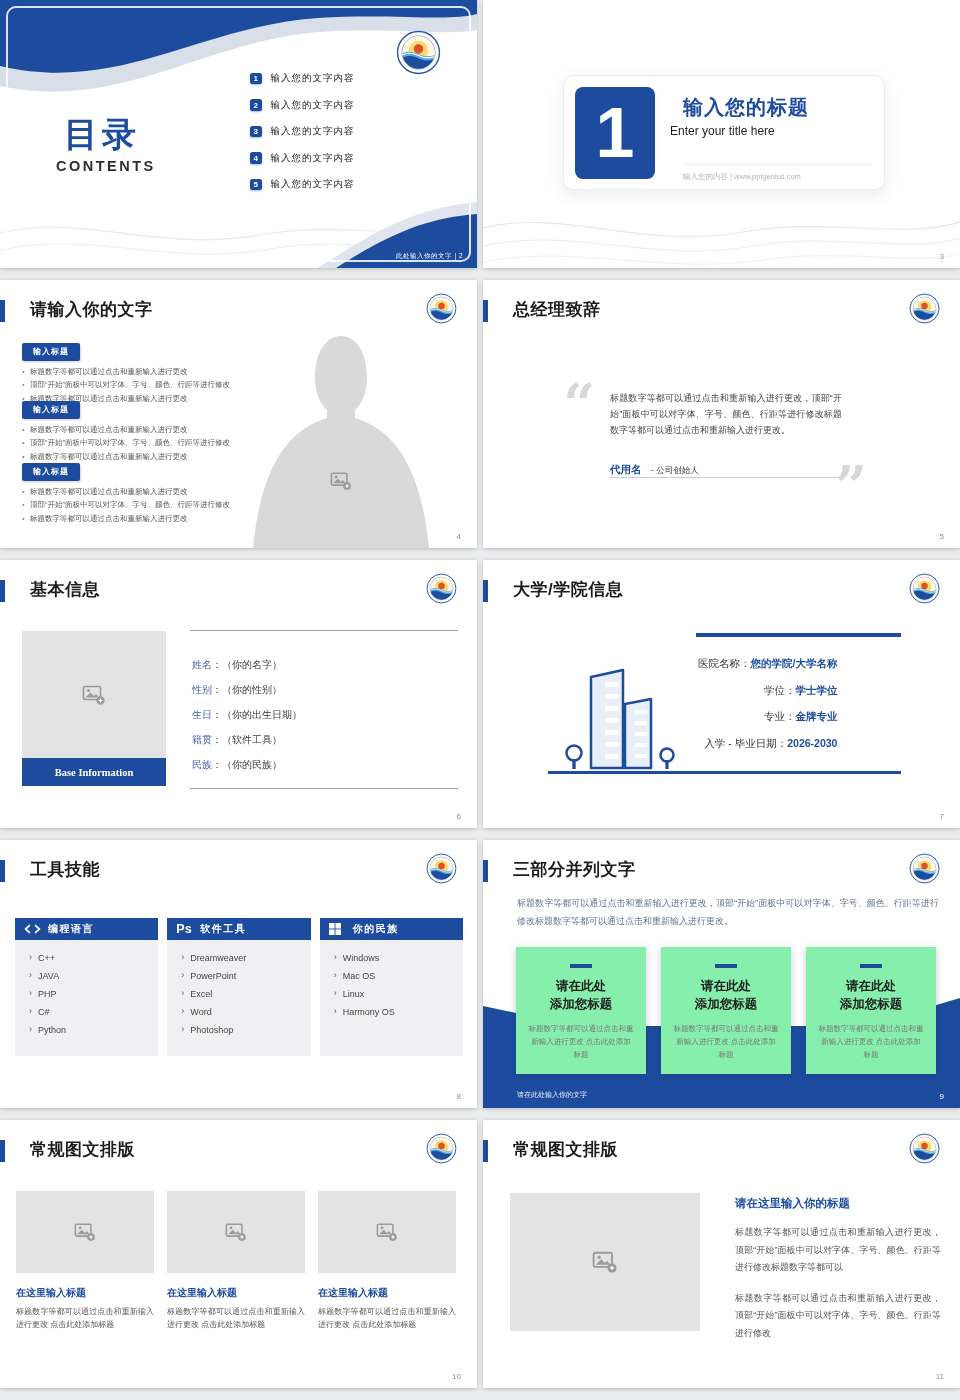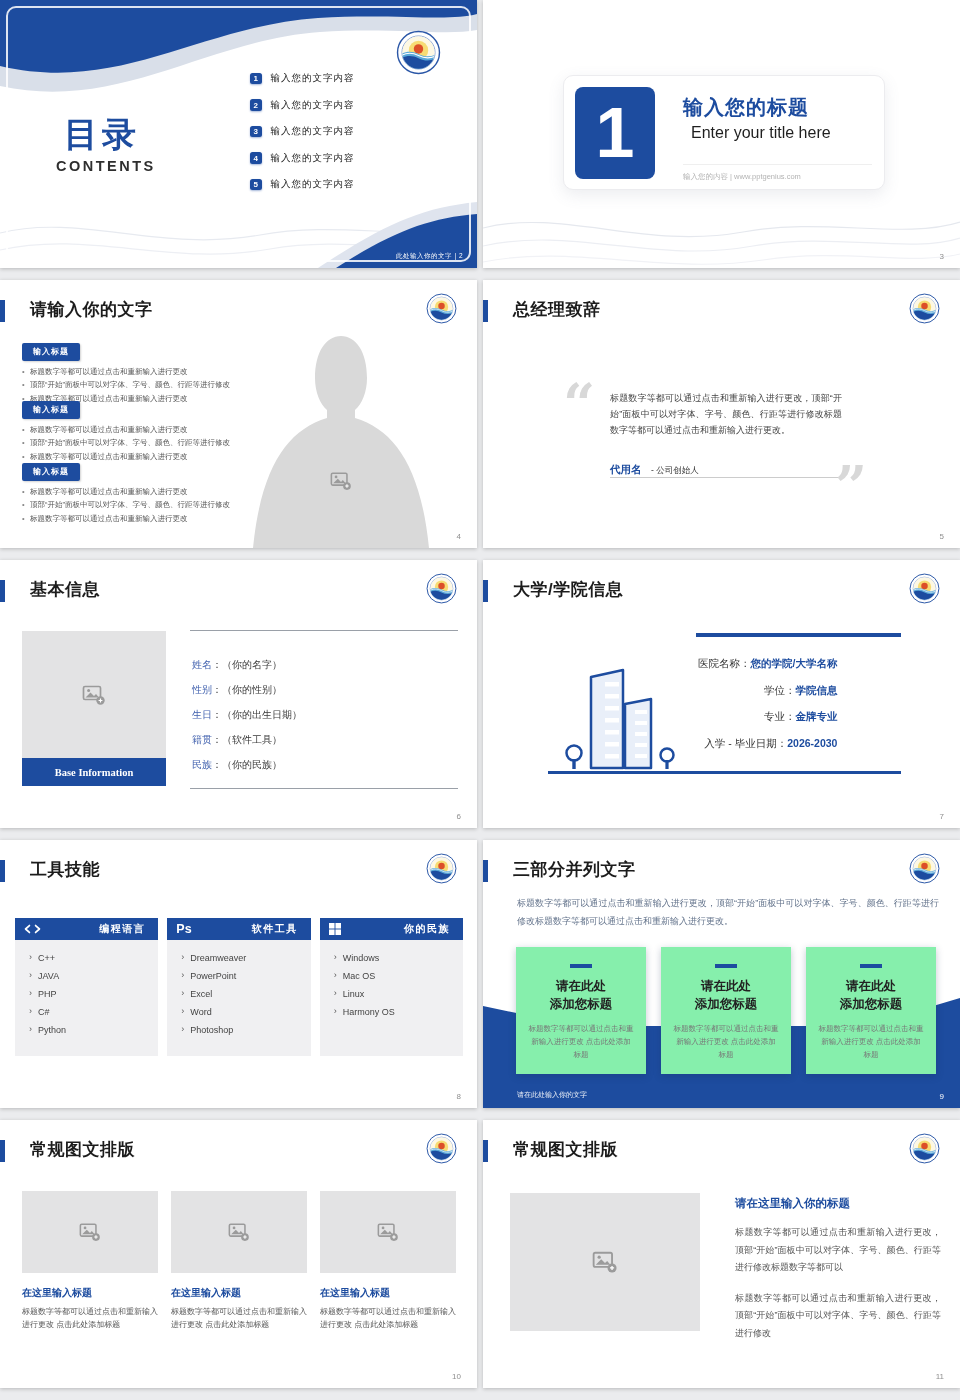--- a/index.html
+++ b/index.html
@@ -32,21 +32,21 @@
   .toc-text{ font-size:9.5px; color:#222; letter-spacing:1px; }
   .toc-footer{ position:absolute; right:14px; bottom:7px; font-size:6.5px; color:#fff; letter-spacing:.5px; }
 
   
   .tex{ position:absolute; left:0; bottom:0; width:477px; height:90px; }
   .chap-card{ position:absolute; left:80px; top:75px; width:322px; height:115px; background:#fff;
     border:1px solid #ececef; border-radius:10px; box-shadow:0 5px 16px rgba(100,110,130,.12); }
   .chap-num{ position:absolute; left:11px; top:11px; width:80px; height:92px; background:var(--blue); border-radius:8px;
     color:#fff; font-size:70px; font-weight:800; display:flex; align-items:center; justify-content:center; line-height:1; }
   .chap-cn{ position:absolute; left:119px; top:18px; font-size:20px; font-weight:800; color:var(--blue); letter-spacing:1px; }
-  .chap-en{ position:absolute; left:127px; top:48px; font-size:16px; color:#1f1f1f; }
+  .chap-en{ position:absolute; left:106px; top:48px; font-size:12px; color:#1f1f1f; }
   .chap-sub{ position:absolute; left:119px; top:88px; right:12px; font-size:7.5px; color:#b3b3b3;
     border-top:1px solid #efefef; padding-top:7px; }
 
   
   .sec{ position:absolute; left:22px; width:232px; }
   .badge{ display:inline-block; background:var(--blue); color:#fff; font-size:8px; font-weight:700;
     padding:3px 11px 3.5px; border-radius:2px; letter-spacing:1px; box-shadow:1px 1px 2px rgba(0,0,0,.18); }
   .blist{ margin-top:6px; list-style:none; }
   .blist li{ font-size:7.5px; color:#555; margin-bottom:3.5px; padding-left:8px; position:relative; white-space:nowrap; }
   .blist li::before{ content:"•"; position:absolute; left:0; color:#888; }
@@ -80,38 +80,38 @@
   .uni-row{ font-size:10.5px; margin-bottom:12.5px;text-align:right; }
   .uni-row .lb{ color:#333; }
   .uni-row .vl{ color:var(--blue); font-weight:800; }
   .uni-bldg{ position:absolute; left:78px; top:104px; width:120px; height:108px; }
 
   
   .sk-wrap{ position:absolute; left:15px; top:78px; right:14px; display:flex; gap:9px; }
   .sk-col{ flex:1; }
   .sk-head{ height:22px; background:var(--blue); display:flex; align-items:center; padding:0 9px; }
   .sk-head .hicon{ width:24px; display:flex; align-items:center; }
-  .sk-head .hlabel{ flex:1; text-align:right; color:#fff; font-weight:700; font-size:10px; letter-spacing:1.5px; padding-right:4px; }
+  .sk-head .hlabel{ flex:1; text-align:left; color:#fff; font-weight:700; font-size:10px; letter-spacing:1.5px; padding-right:4px; }
   .ps{ color:#fff; font-weight:800; font-size:12.5px; }
   .sk-body{ background:#f0f0f2; height:116px; padding:13px 0 0 13px; }
   .sk-body li{ list-style:none; font-size:9px; color:#444; margin-bottom:8px; padding-left:10px; position:relative; }
   .sk-body li::before{ content:"›"; color:#555; position:absolute; left:1px; top:-1px; }
 
   
   .tp-intro{ position:absolute; left:34px; top:55px; width:422px; font-size:9px; color:#64748c; line-height:1.95; text-align:justify; }
   .tp-band{ position:absolute; left:0; bottom:0; width:477px; height:110px; }
   .tcard{ position:absolute; top:107px; width:130px; height:127px; background:#86efac; box-shadow:0 2px 7px rgba(20,40,80,.25); }
   .tcard.c1{ left:33px; } .tcard.c2{ left:178px; } .tcard.c3{ left:323px; }
   .tdash{ width:22px; height:3.5px; background:var(--blue); margin:17px auto 9px; }
   .tt{ display:block; text-align:center; font-size:12.5px; font-weight:800; color:#222; line-height:1.5; }
   .tbody{ width:106px; margin:9px auto 0; font-size:7.5px; color:#777; line-height:1.7; text-align:center; }
   .tp-footer{ position:absolute; left:34px; bottom:8px; font-size:7px; color:rgba(255,255,255,.92); }
 
   
-  .g3-wrap{ position:absolute; left:22px; top:71px; right:21px; display:flex; gap:13px; }
+  .g3-wrap{ position:absolute; left:16px; top:71px; right:21px; display:flex; gap:13px; }
   .g3-col{ flex:1; }
   .g3-ph{ height:82px; background:#e3e3e4; display:flex; align-items:center; justify-content:center; }
   .g3-t{ margin-top:13px; font-size:10px; font-weight:800; color:var(--blue); }
   .g3-b{ margin-top:5px; font-size:8px; color:#555; line-height:1.65; text-align:justify; }
 
   
   .it-ph{ position:absolute; left:27px; top:73px; width:190px; height:138px; background:#e3e3e4;
     display:flex; align-items:center; justify-content:center; }
   .it-right{ position:absolute; left:252px; top:76px; width:206px; }
   .it-h{ font-size:11.5px; font-weight:800; color:var(--blue); }
@@ -331,21 +331,21 @@
       <circle cx="13" cy="89" r="7.5" fill="#fff" stroke="#1d4c9f" stroke-width="2.5"></circle>
       <rect x="11.3" y="95" width="3.4" height="10" fill="#1d4c9f"></rect>
       <circle cx="106" cy="91" r="6.5" fill="#fff" stroke="#1d4c9f" stroke-width="2.5"></circle>
       <rect x="104.4" y="96" width="3.2" height="9" fill="#1d4c9f"></rect>
     </svg>
     <div class="uni-rows">
       <div class="uni-row">
         <span class="lb">医院名称：</span><span class="vl">您的学院/大学名称</span>
       </div>
       <div class="uni-row">
-        <span class="lb">学位：</span><span class="vl">学院信息</span>
+        <span class="lb">学位：</span><span class="vl">学士学位</span>
       </div>
       <div class="uni-row">
         <span class="lb">专业：</span><span class="vl">金牌专业</span>
       </div>
       <div class="uni-row">
         <span class="lb">入学 - 毕业日期：</span><span class="vl">2026-2030</span>
       </div>
     </div>
     <div class="uni-line-b"></div>
     <div class="pagenum">7</div>

